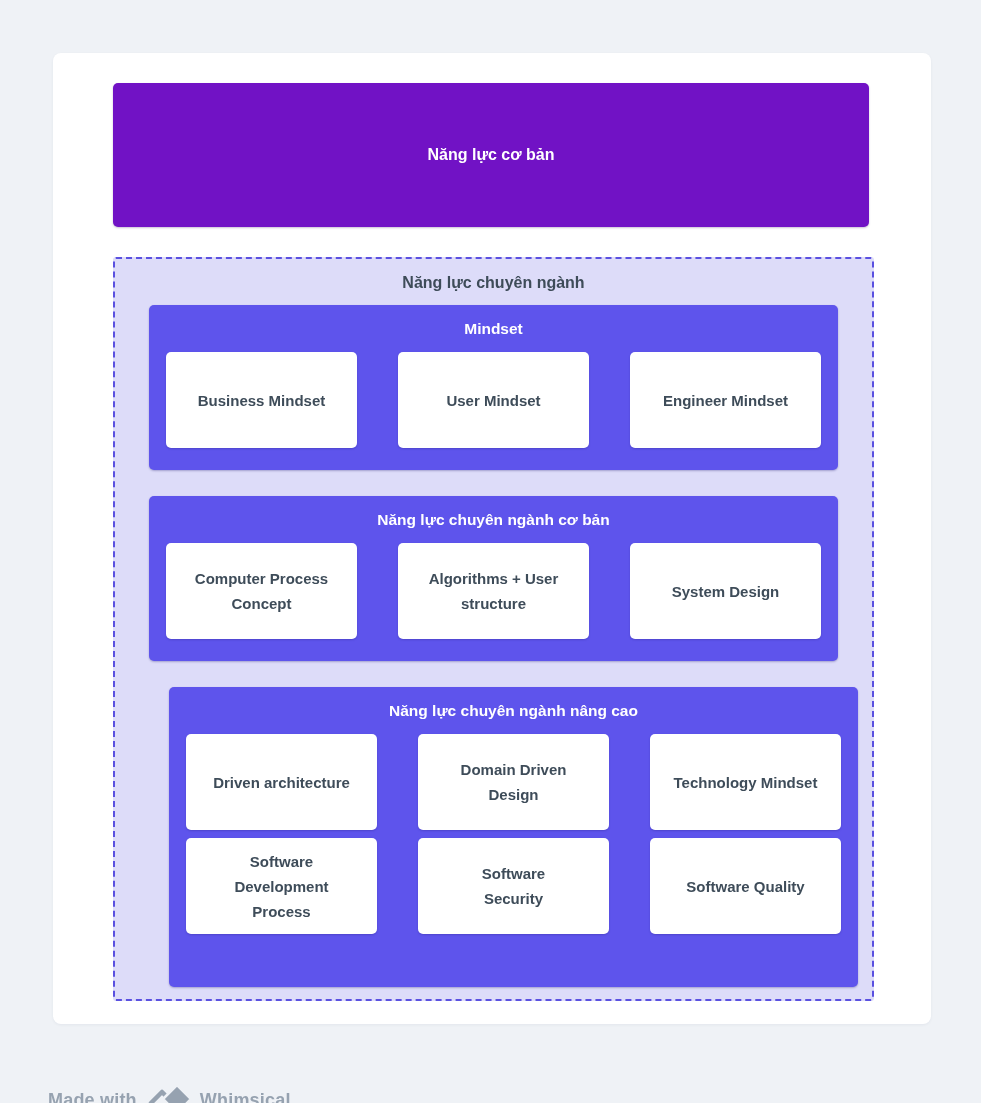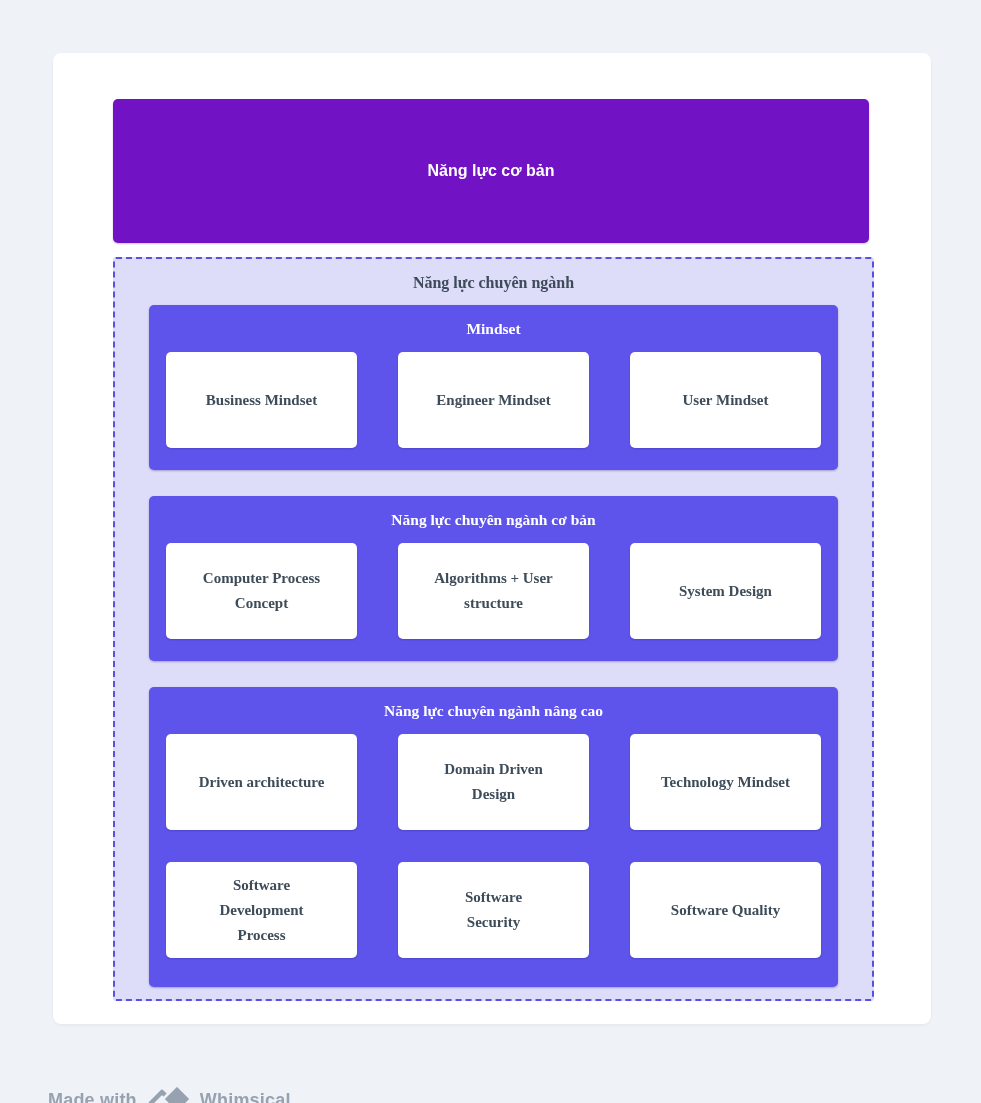--- a/index.html
+++ b/index.html
@@ -18,73 +18,72 @@
     position: absolute;
     left: 53px; top: 53px;
     width: 878px; height: 971px;
     background: var(--card-fill, #FFFFFF);
     border-radius: 8px;
     box-shadow: 0 1px 3px rgba(40, 50, 80, 0.06);
   }
 
   .root-box {
     position: absolute;
-    left: 60px; top: 46px;
+    left: 60px; top: 30px;
     width: 756px; height: 144px;
     background: var(--root-fill, #7112C5);
     border-radius: 5px;
     display: flex; align-items: center; justify-content: center;
     color: var(--text-light, #FFFFFF);
     font-size: 16px; font-weight: bold;
     box-shadow: 0 1px 2px rgba(49, 8, 86, 0.25);
   }
 
   .group {
     position: absolute;
     left: 60px; top: 204px;
     width: 761px; height: 744px;
     background: var(--group-fill, #DDDCF9);
     border: 2px dashed var(--group-border, #5A50E0);
     border-radius: 3px;
     padding: 12px 34px 0;
-    font-family: Liberation Serif, serif;
   }
 
   .group-title {
     height: 24px; line-height: 24px;
     text-align: center;
     color: var(--text-dark, #3E4C59);
     font-size: 16px; font-weight: bold;
     margin-bottom: 10px;
   }
 
   .section {
     width: 689px;
     background: var(--section-fill, #5E54EC);
     border-radius: 5px;
     padding: 12px 17px 8px;
     margin-bottom: 26px;
     box-shadow: 0 1px 2px rgba(30, 22, 110, 0.3);
   }
   .section.h1 { height: 165px; }
-  .section.h2 { height: 300px; }
+  .section.h2 { height: 300px; margin-left: 20px; }
 
   .section-title {
     height: 24px; line-height: 24px;
     text-align: center;
     color: var(--text-light, #FFFFFF);
     font-size: 15.5px; font-weight: bold;
     margin-bottom: 11px;
   }
 
   .cards {
     display: flex;
     flex-wrap: wrap;
     justify-content: space-between;
-    row-gap: 32px;
+    row-gap: 8px;
   }
 
   .card {
     width: 191px; height: 96px;
     background: var(--card-fill, #FFFFFF);
     border-radius: 5px;
     display: flex; align-items: center; justify-content: center;
     text-align: center;
     color: var(--text-dark, #3E4C59);
     font-size: 15px; font-weight: 600;
@@ -116,22 +115,22 @@
       <span>Năng lực cơ bản</span>
     </div>
 
     <div class="group">
       <div class="group-title">Năng lực chuyên ngành</div>
 
       <div class="section h1">
         <div class="section-title">Mindset</div>
         <div class="cards">
           <div class="card">Business Mindset</div>
+          <div class="card">User Mindset</div>
           <div class="card">Engineer Mindset</div>
-          <div class="card">User Mindset</div>
         </div>
       </div>
 
       <div class="section h1">
         <div class="section-title">Năng lực chuyên ngành cơ bản</div>
         <div class="cards">
           <div class="card">Computer Process
 Concept</div>
           <div class="card">Algorithms + User
 structure</div>

